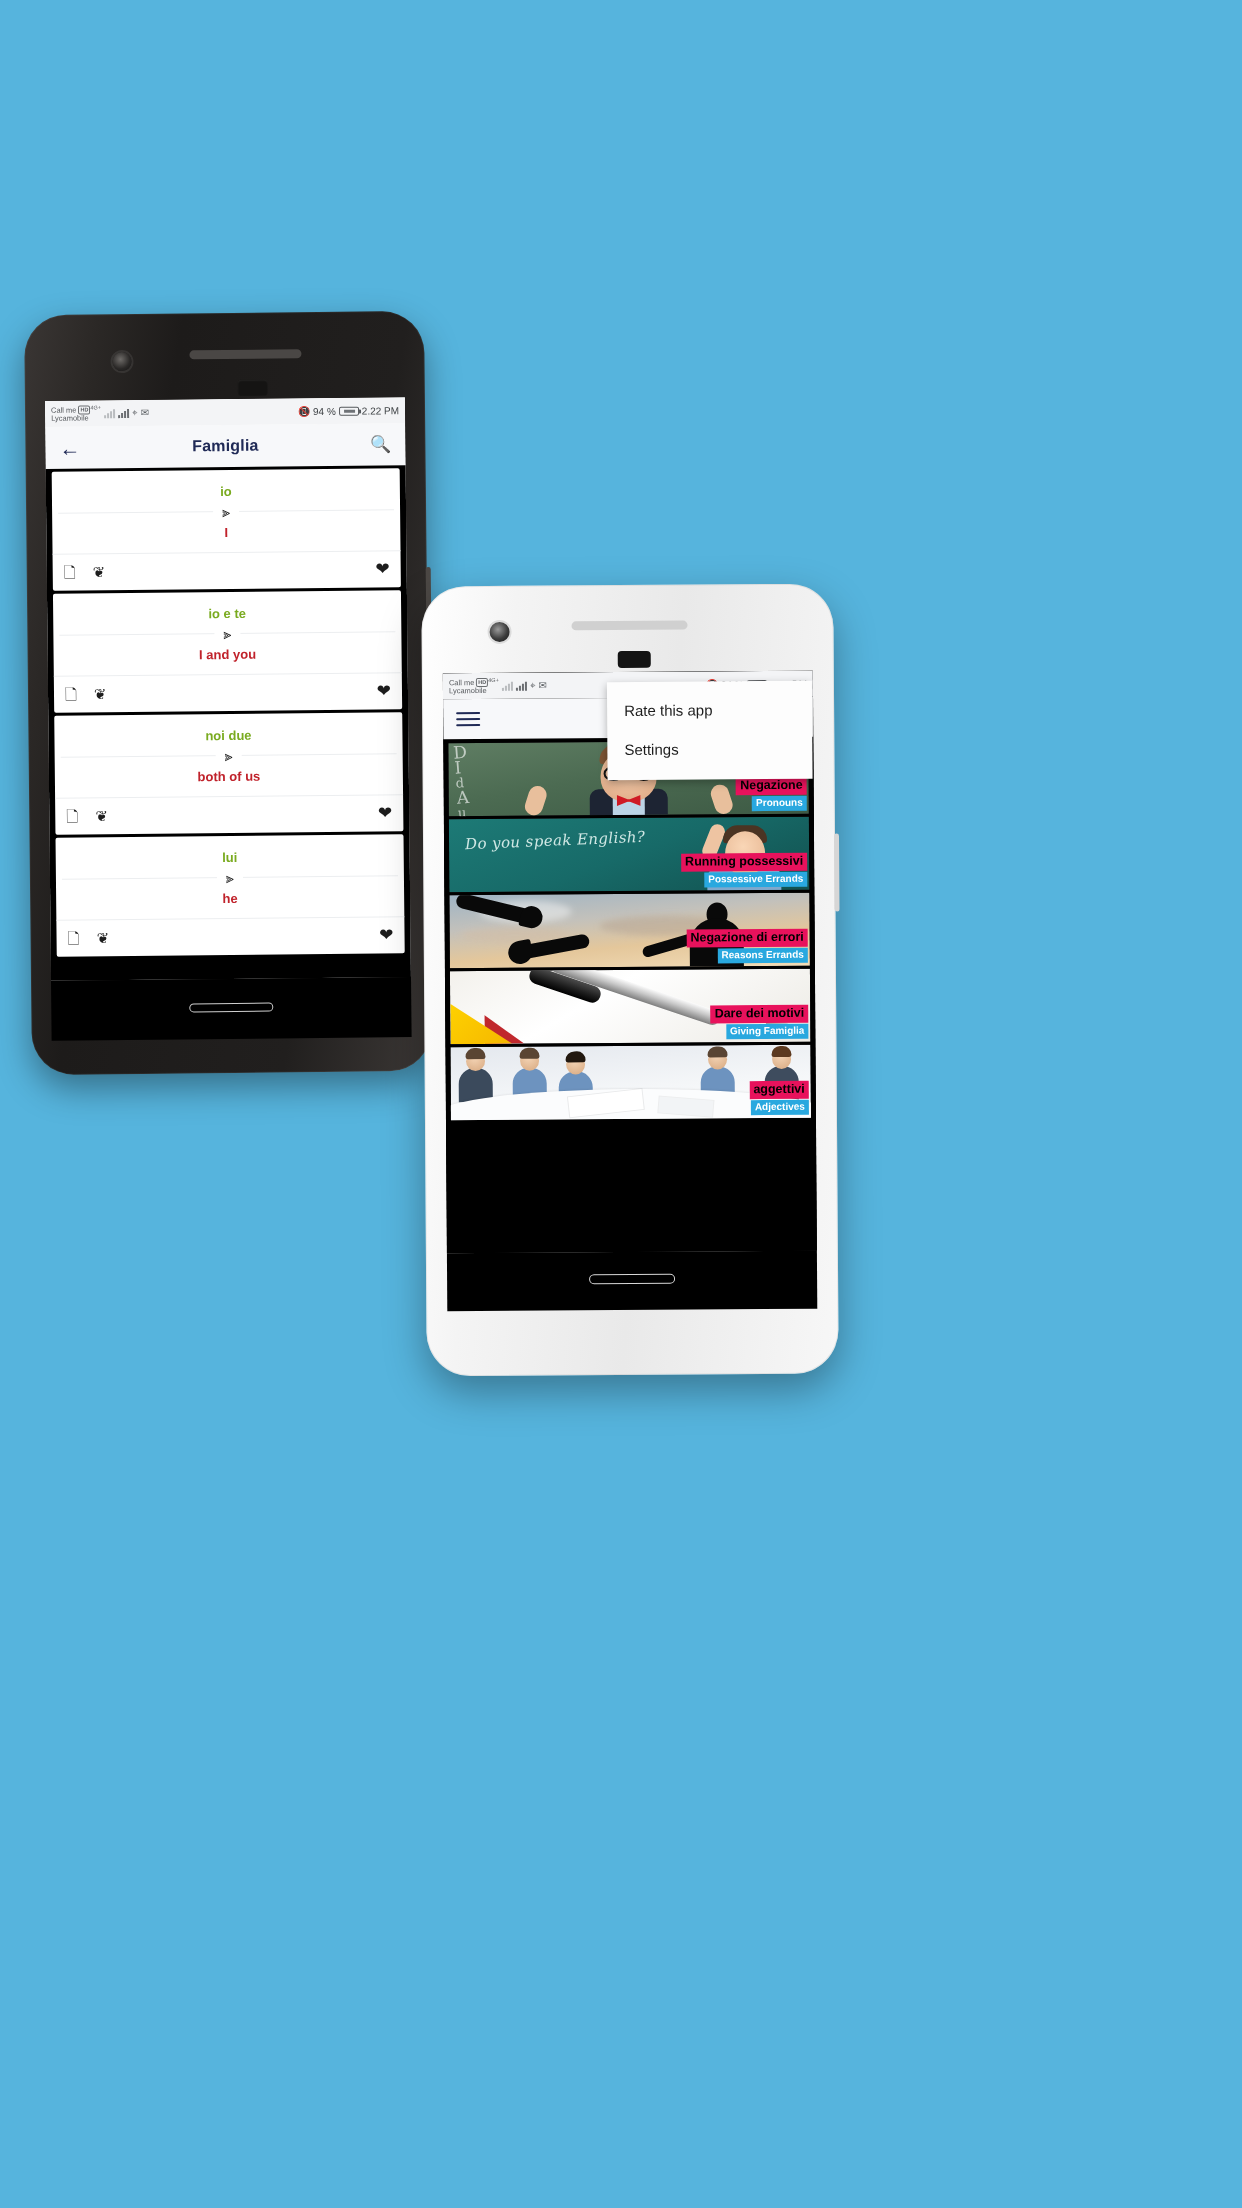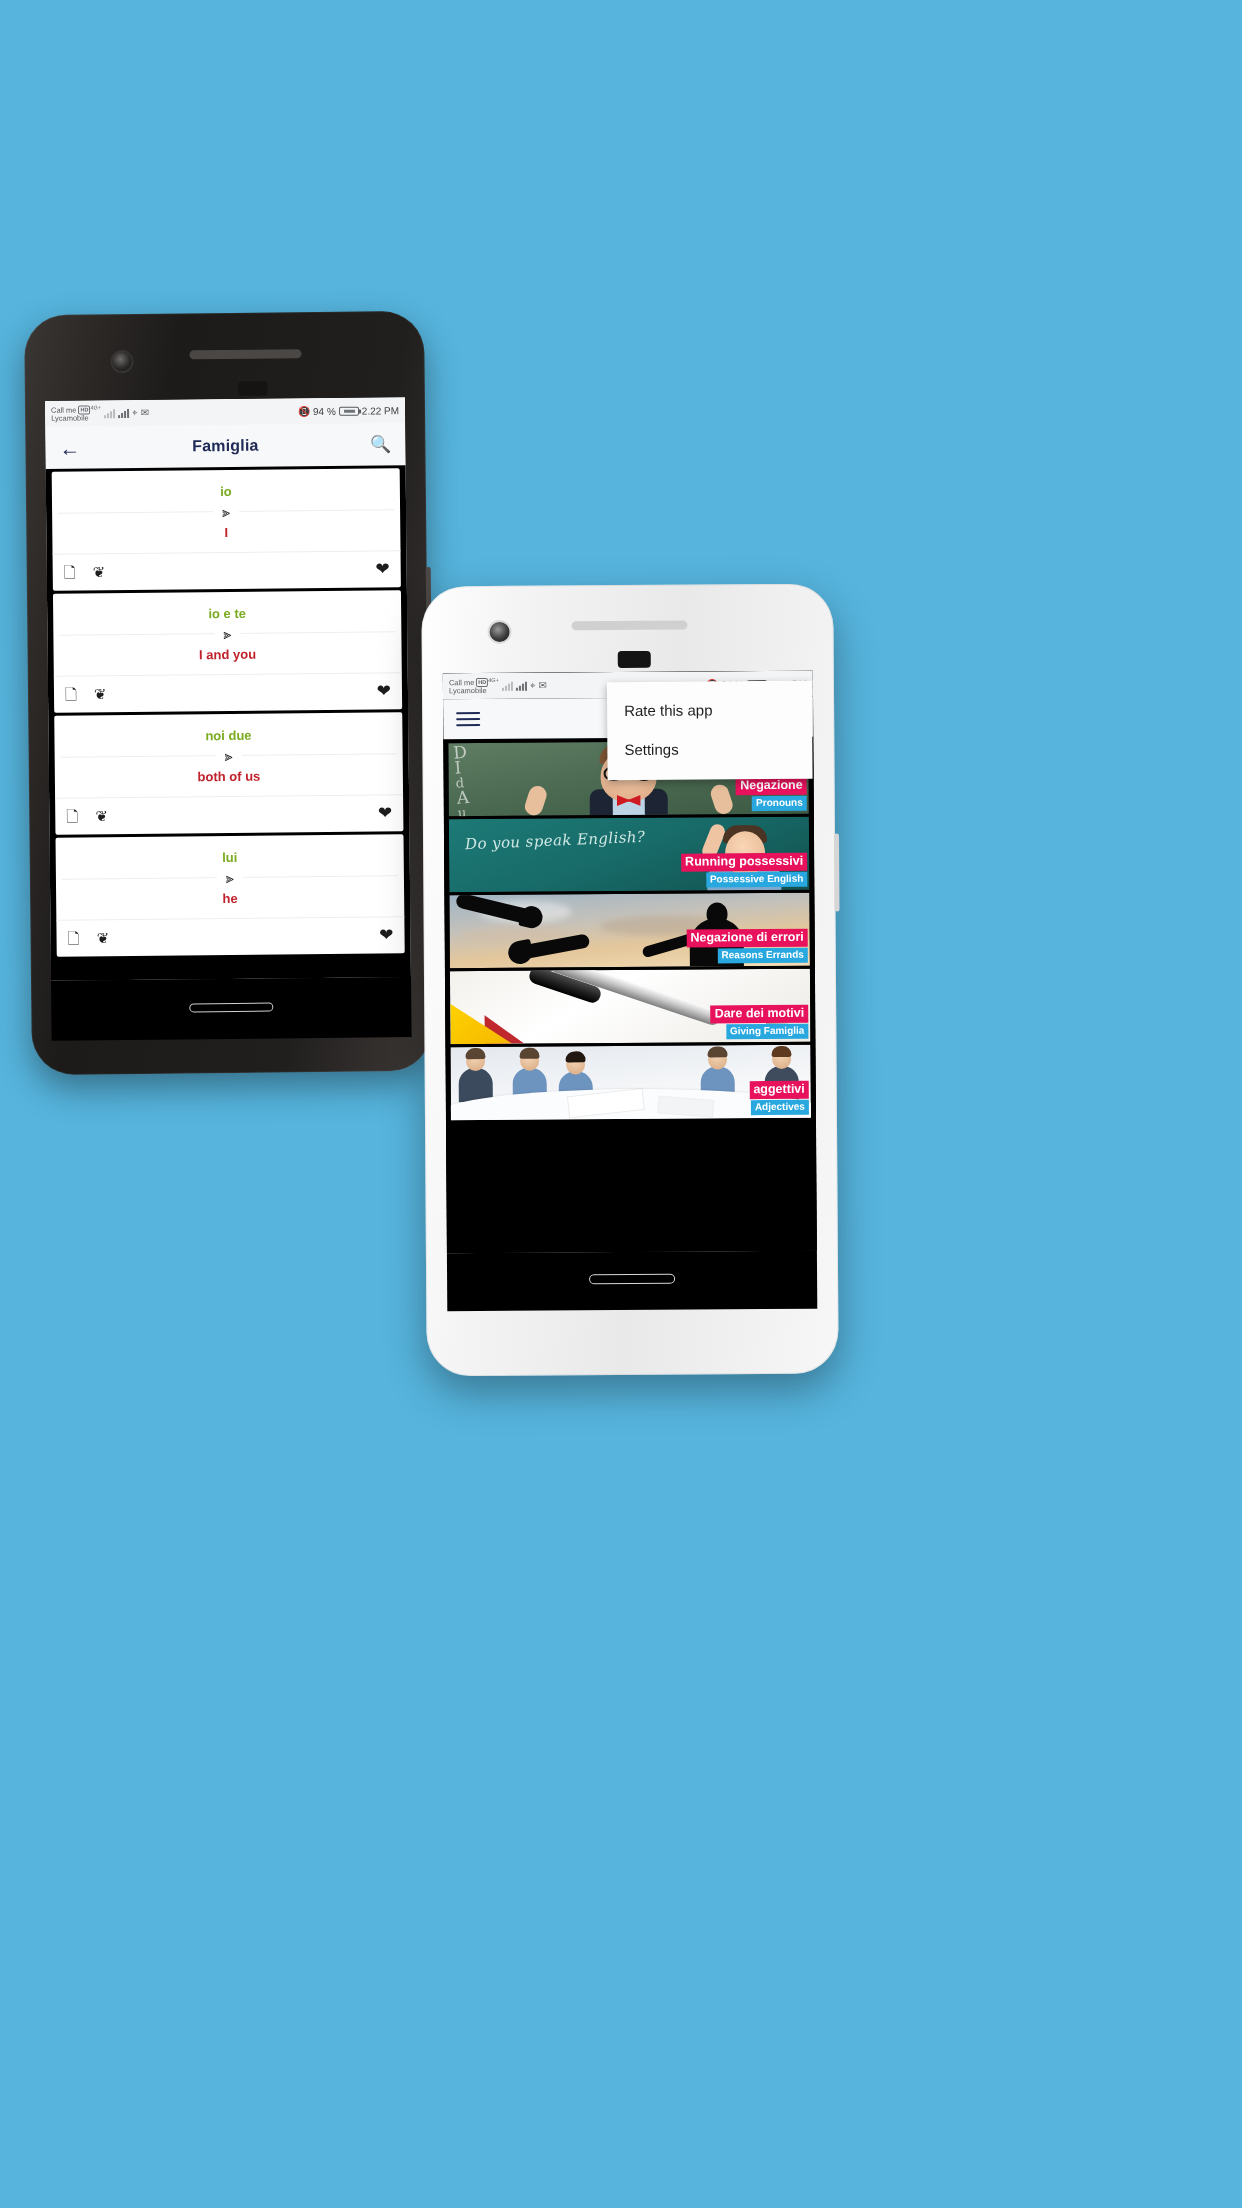--- a/index.html
+++ b/index.html
@@ -216,21 +216,21 @@
 
   .list2 { flex: 1; background: #000; overflow: hidden; padding-top: 1px; }
   .litem {
     position: relative; height: 73px; margin: 3px 5px 0;
     overflow: hidden; background: #222; cursor: pointer;
   }
   .litem .badges {
     position: absolute; right: 2px; bottom: 3px; text-align: right; z-index: 3;
   }
   .b-it {
-    display: inline-block; background: #e8125c; color: #ffffff;
+    display: inline-block; background: #e8125c; color: #000000;
     font-size: 12.5px; font-weight: bold; padding: 1px 4px 2px; line-height: 1.18;
   }
   .b-en {
     display: block; background: #29a8df; color: #fff;
     font-size: 10px; font-weight: bold; padding: 1px 4px 2px; line-height: 1.2;
     margin-top: 1px; margin-left: auto; width: fit-content;
   }
 
   
   .art { position: absolute; inset: 0; }
@@ -613,21 +613,21 @@
         <div class="litem">
           <div class="art art-eng">
             <div class="script">Do you speak English?</div>
             <div class="tarm"></div>
             <div class="tbody"></div>
             <div class="thair"></div>
             <div class="thead"></div>
           </div>
           <div class="badges">
             <span class="b-it">Running possessivi</span>
-            <span class="b-en">Possessive English</span>
+            <span class="b-en">Possessive Errands</span>
           </div>
         </div>
 
         <div class="litem">
           <div class="art art-sky">
             <div class="cloud c1"></div>
             <div class="cloud c2"></div>
             <div class="cloud c3"></div>
             <div class="lhand"></div>
             <div class="mhand"></div>

